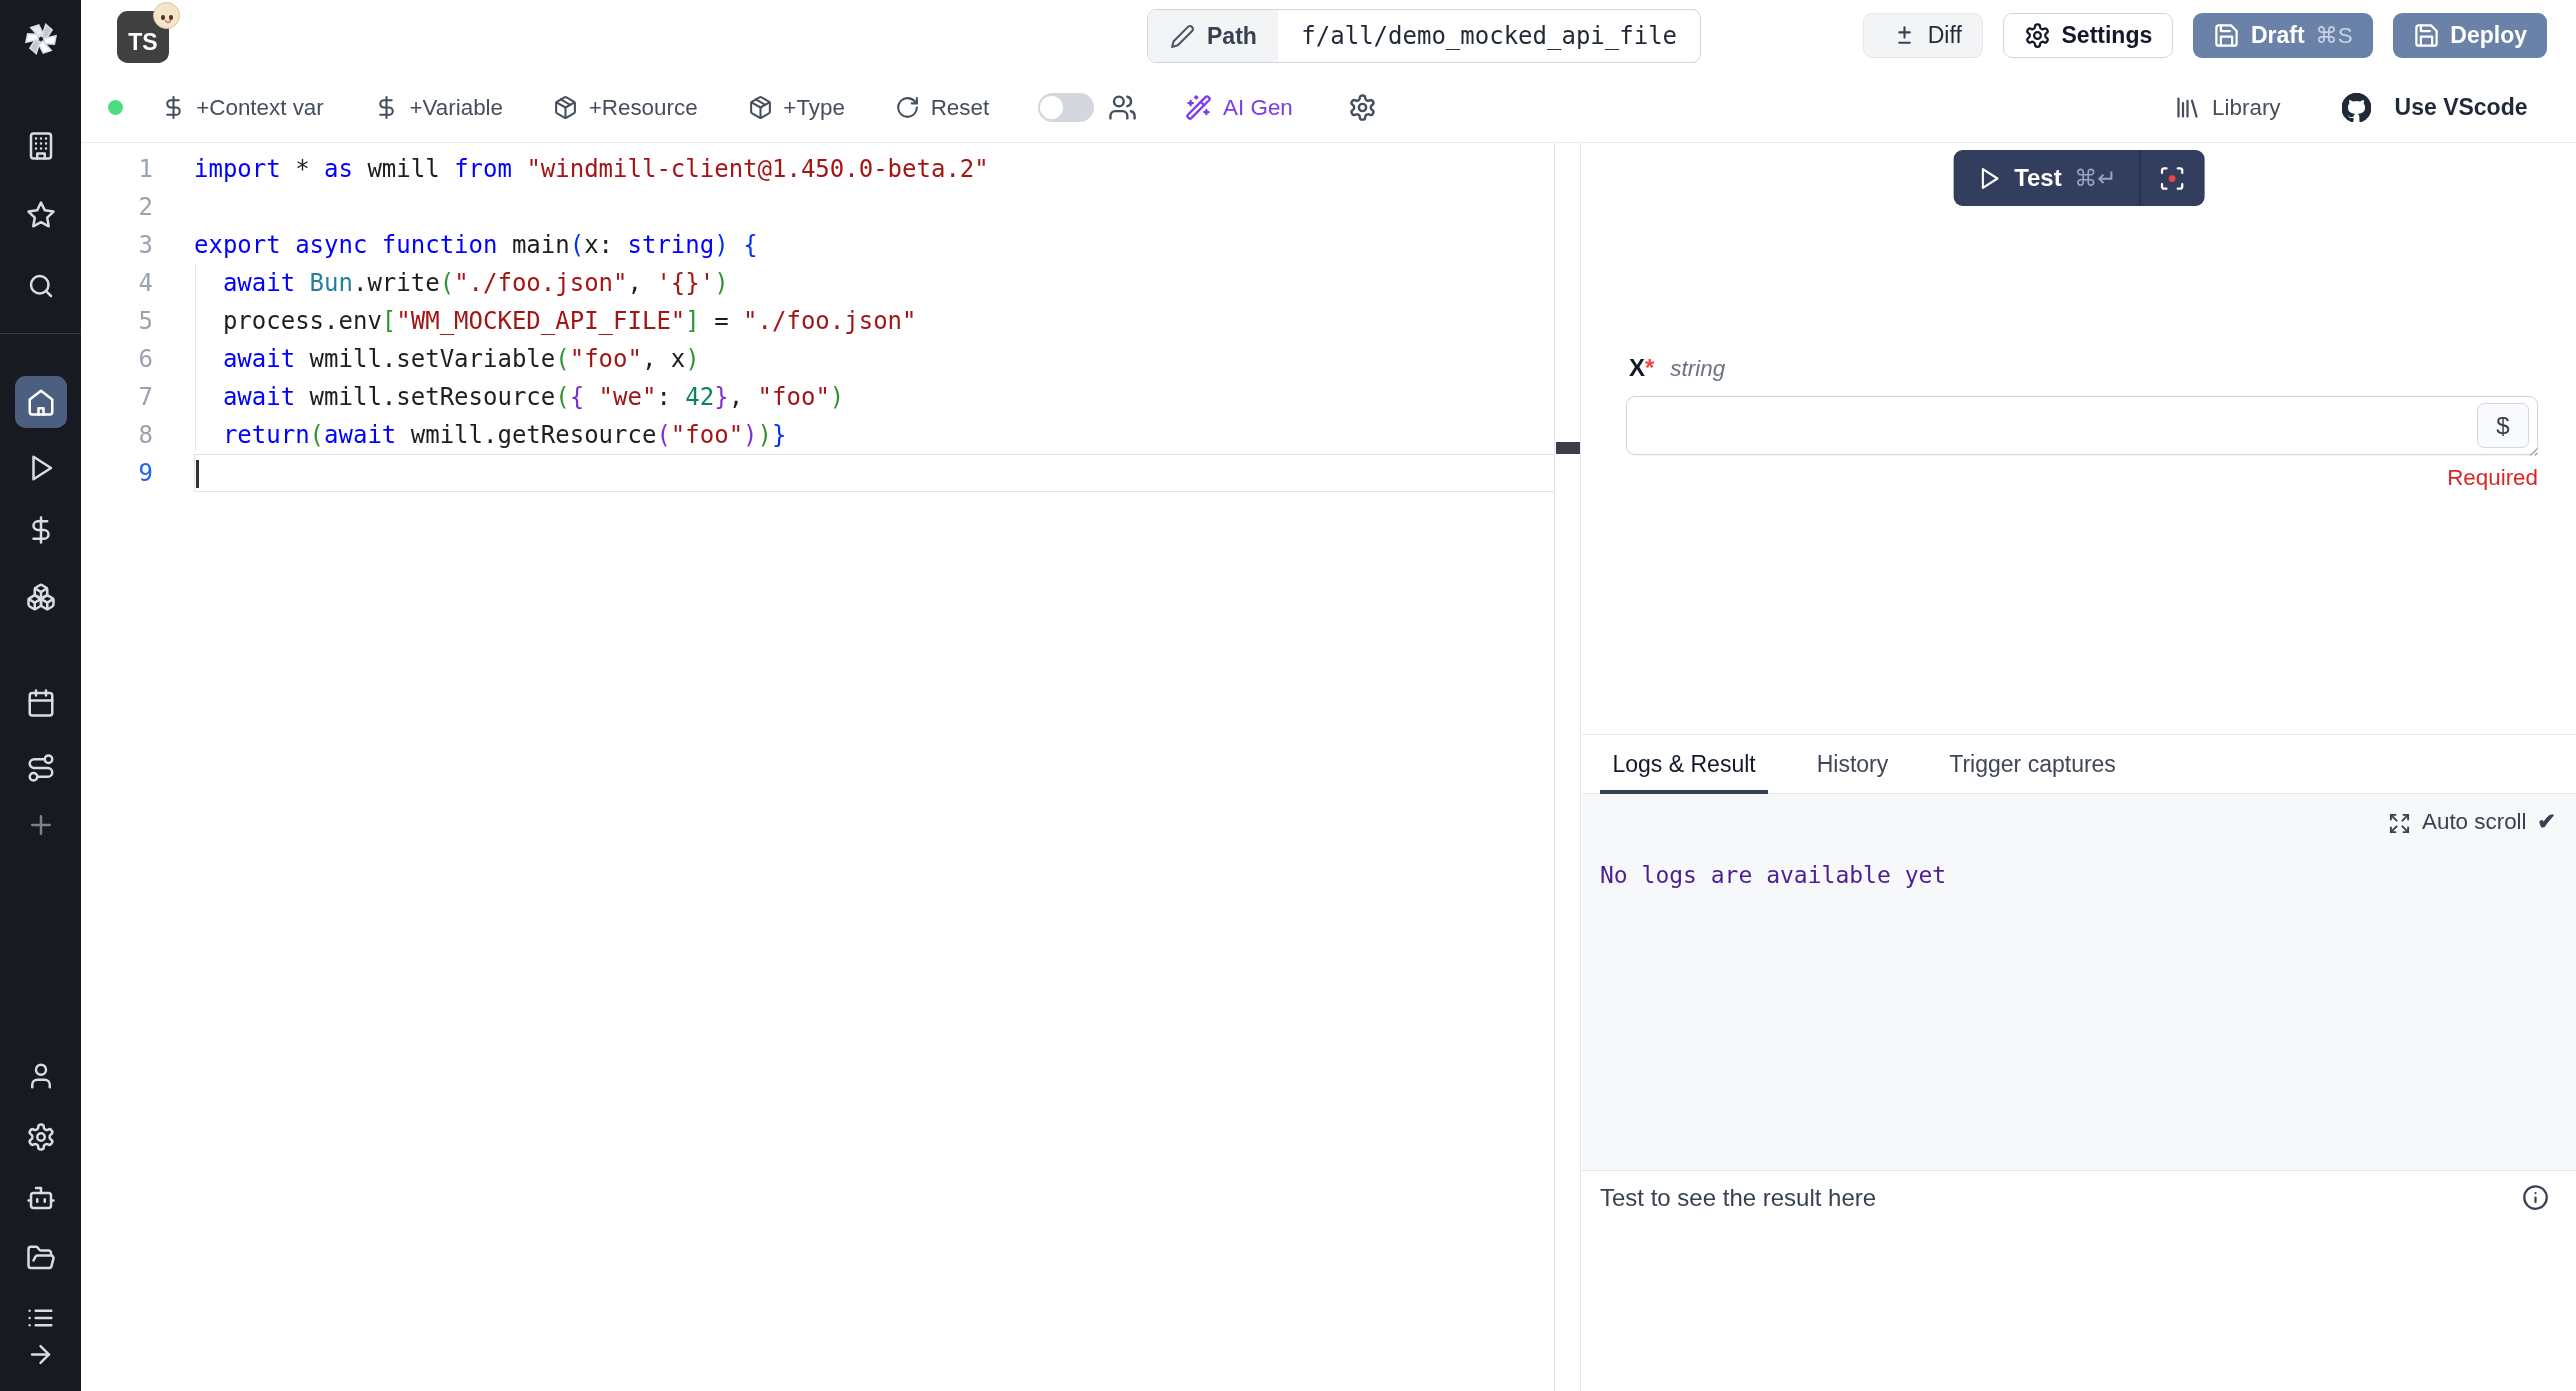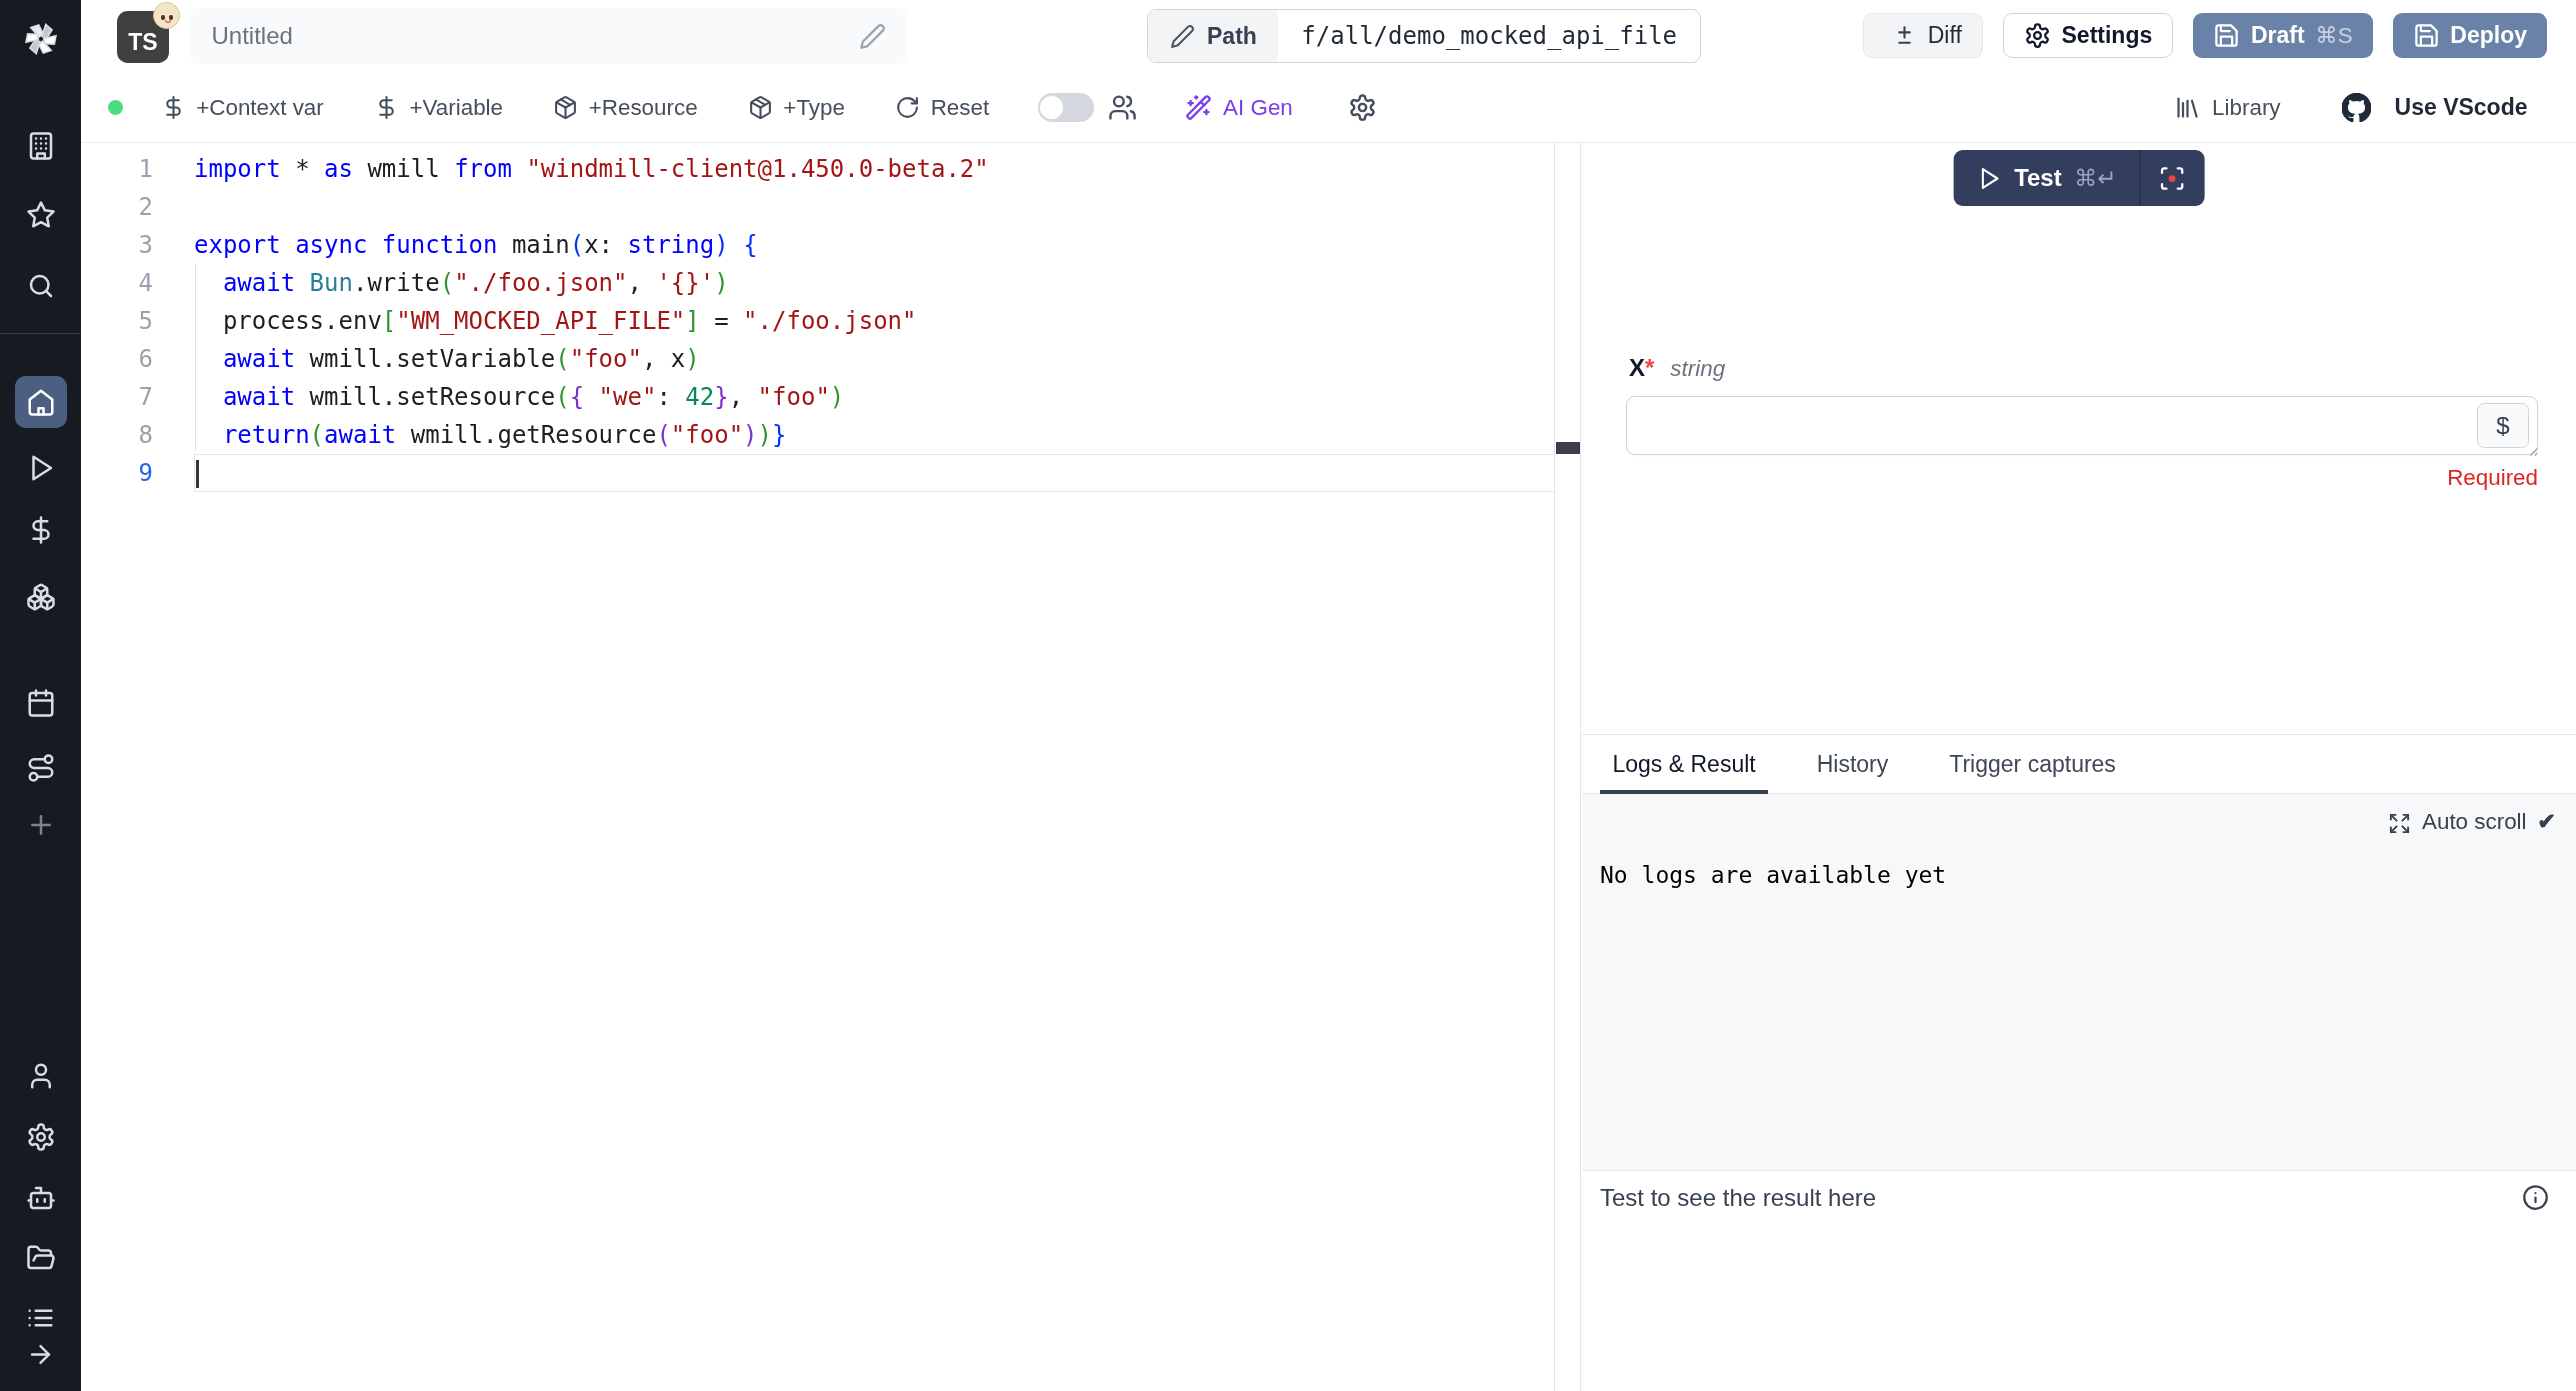--- a/index.html
+++ b/index.html
@@ -105,21 +105,21 @@
     border-bottom:0.9px solid #e5e7eb; display:flex; align-items:stretch; padding-left:18px; }
   .tab { display:flex; align-items:center; padding:0 12.5px; margin-right:36px; font-size:23px; color:#3f4754;
     background:none; border:none; cursor:pointer; position:relative; font-family:inherit; }
   .tab.active { color:#111827; font-weight:500; }
   .tab.active::after { content:""; position:absolute; left:0; right:0; bottom:-0.9px; height:3.6px; background:#374151; }
 
   .logs-area { position:absolute; left:0; top:651px; width:100%; height:376px; background:#f7f8f9; }
   .autoscroll { position:absolute; right:20px; top:14.3px; display:flex; align-items:flex-end; gap:10.7px;
     color:#374151; font-size:22.4px; background:none; border:none; cursor:pointer; font-family:inherit; }
   .no-logs { position:absolute; left:18px; top:68px; font-family:"DejaVu Sans Mono", monospace;
-    font-size:23px; color:#000000; }
+    font-size:23px; color:#4c1d95; }
   .result-area { position:absolute; left:0; top:1027px; width:100%; height:221px; background:#fff;
     border-top:0.9px solid #e5e7eb; }
   .result-placeholder { position:absolute; left:18px; top:12.5px; font-size:24px; color:#374151; }
   .info-icon { position:absolute; right:27px; top:12.5px; }
 
   .icon { display:inline-flex; align-items:center; justify-content:center; }
   svg.ic { fill:none; stroke-width:2; stroke-linecap:round; stroke-linejoin:round; }
 </style>
 </head>
 <body>
@@ -285,28 +285,20 @@
   <header class="topbar">
     <div class="ts-badge">
       <span>TS</span>
     </div>
     <div class="bun-badge">
       <span class="eye" style="left:7.2px"></span>
         <span class="eye" style="left:15px"></span>
         <span class="mouth"></span>
     </div>
 
-    <div class="title-field">
-      <span class="title-text">Untitled</span>
-      <span class="icon">
-        <svg class="ic" width="27" height="27" viewBox="0 0 24 24" style="stroke:#9ca3af">
-            <path d="M17 3a2.85 2.83 0 1 1 4 4L7.5 20.5 2 22l1.5-5.5Z"></path>
-          </svg>
-      </span>
-    </div>
 
     <div class="path-chip">
       <div class="path-left">
         <span class="icon">
           <svg class="ic" width="25" height="25" viewBox="0 0 24 24" style="stroke:#4b5563">
               <path d="M17 3a2.85 2.83 0 1 1 4 4L7.5 20.5 2 22l1.5-5.5Z"></path>
             </svg>
         </span>
         <span>Path</span>
       </div>

